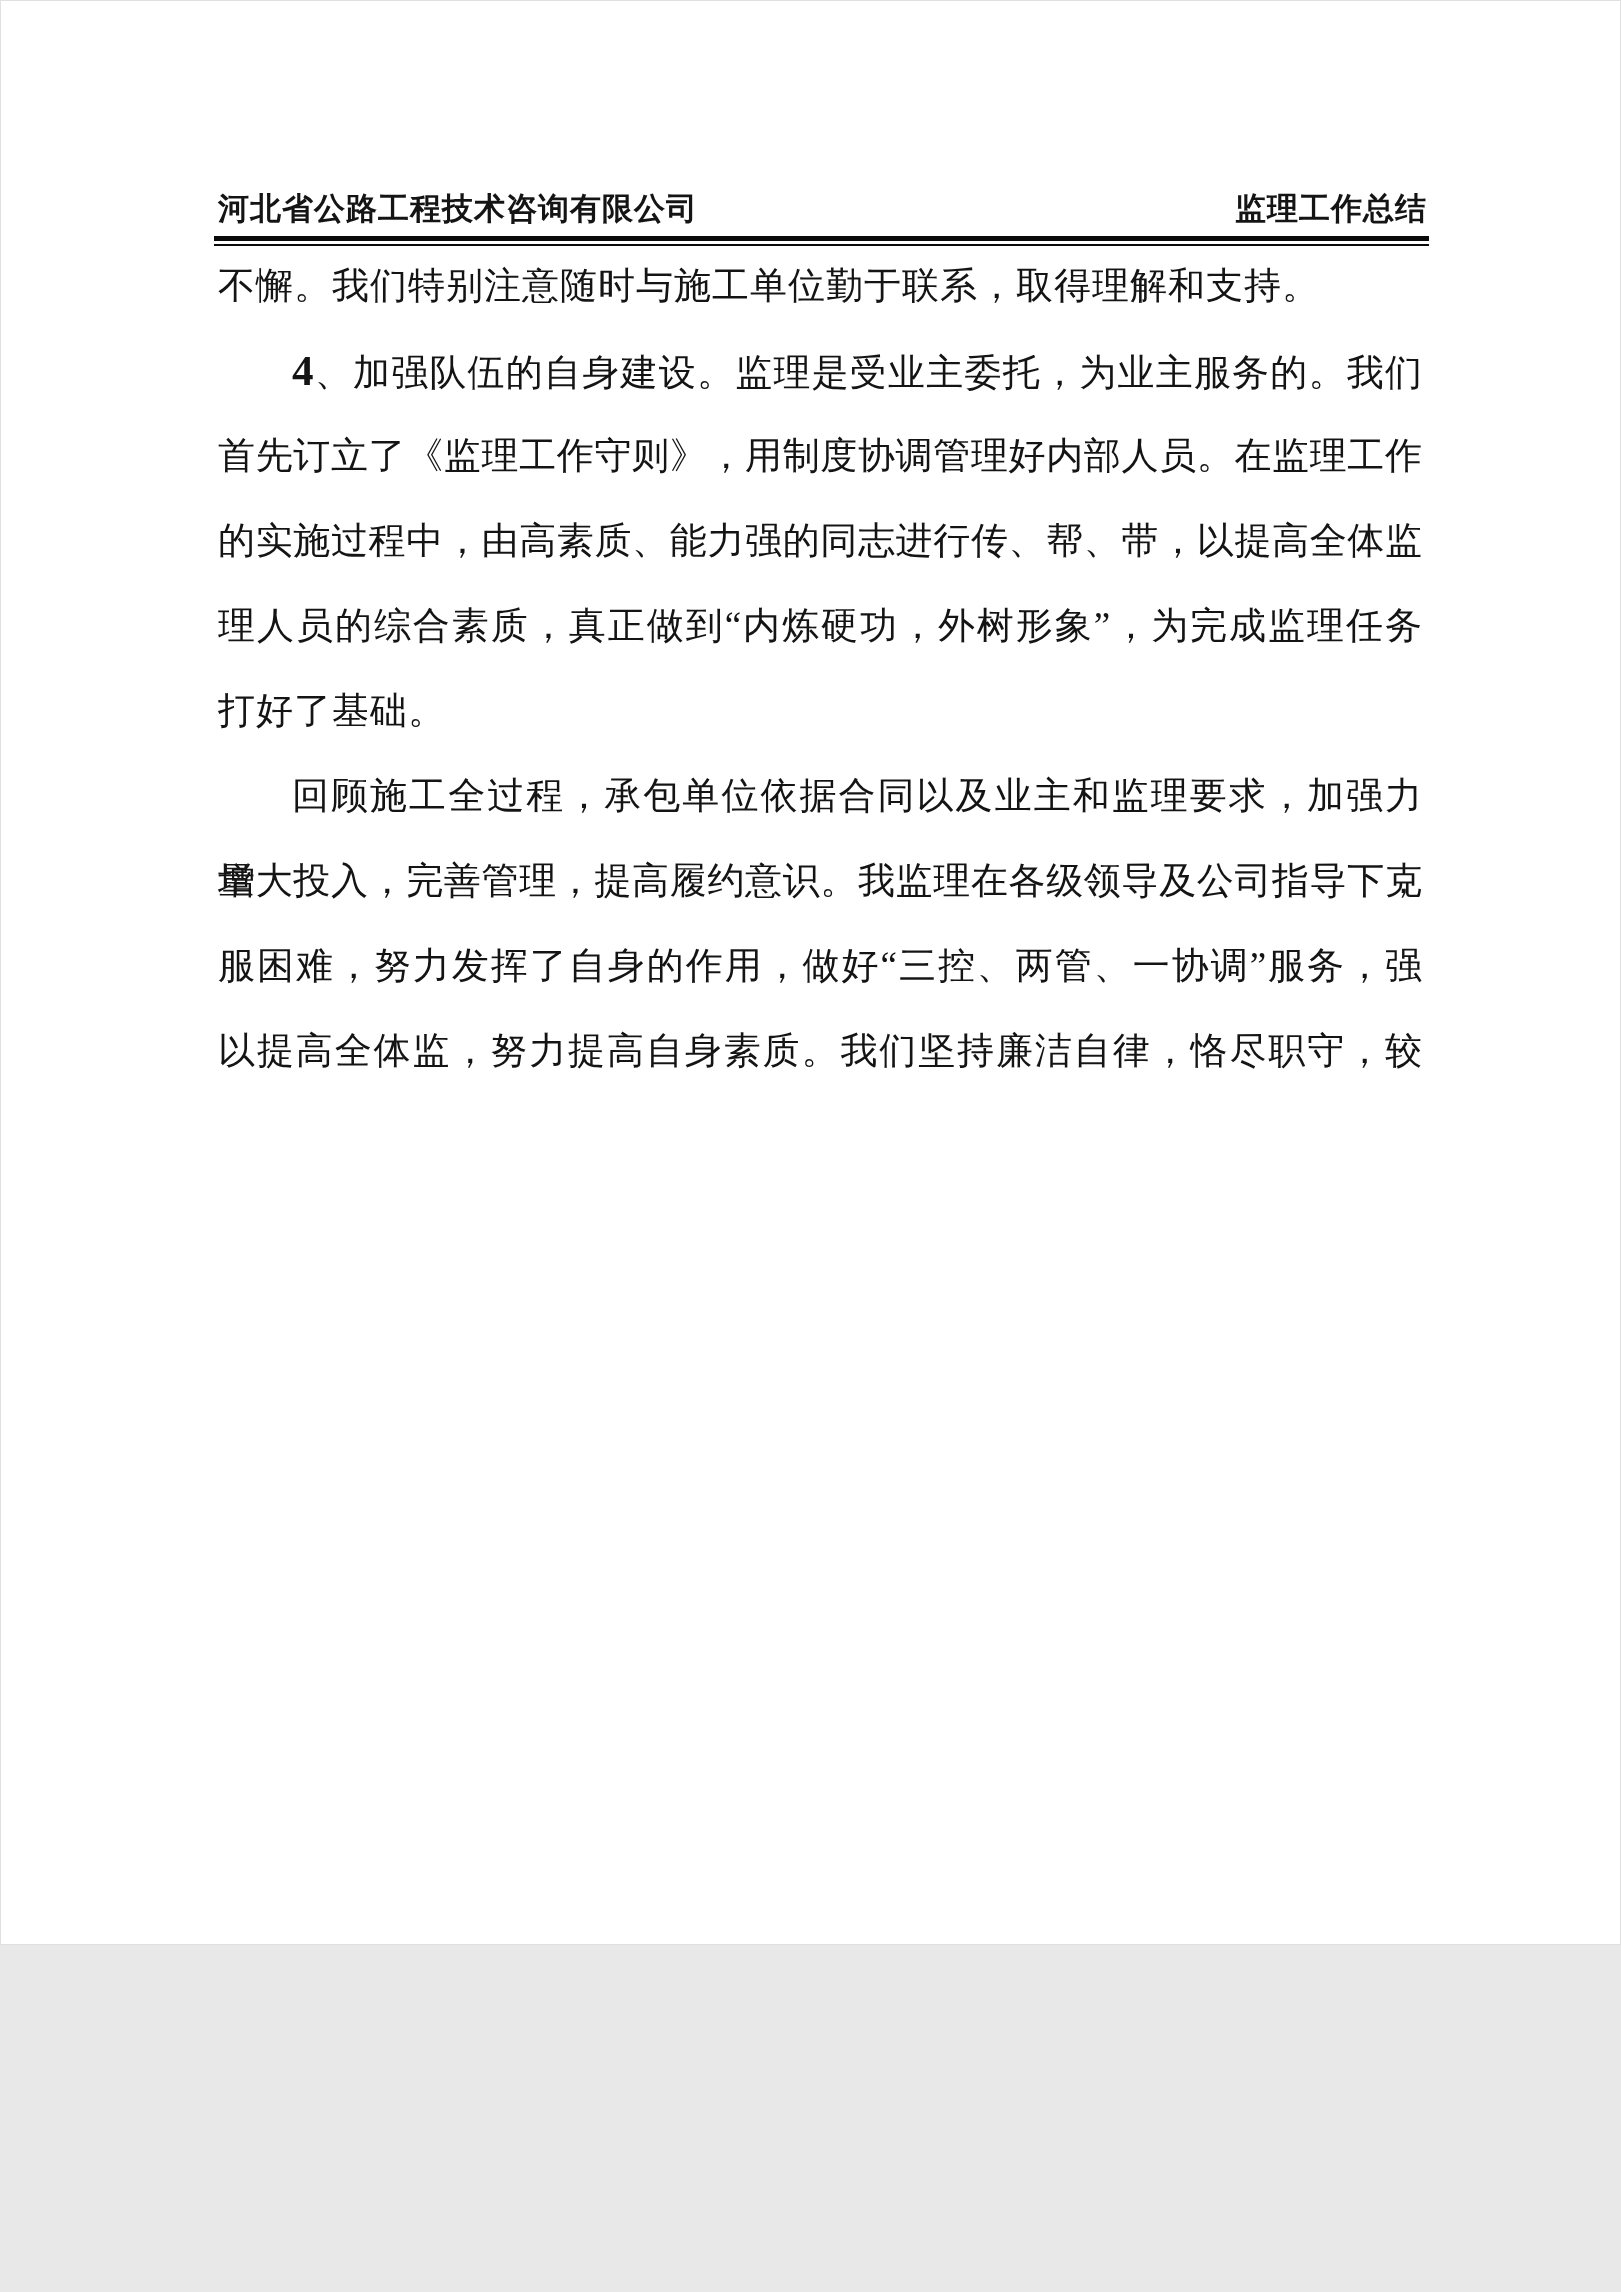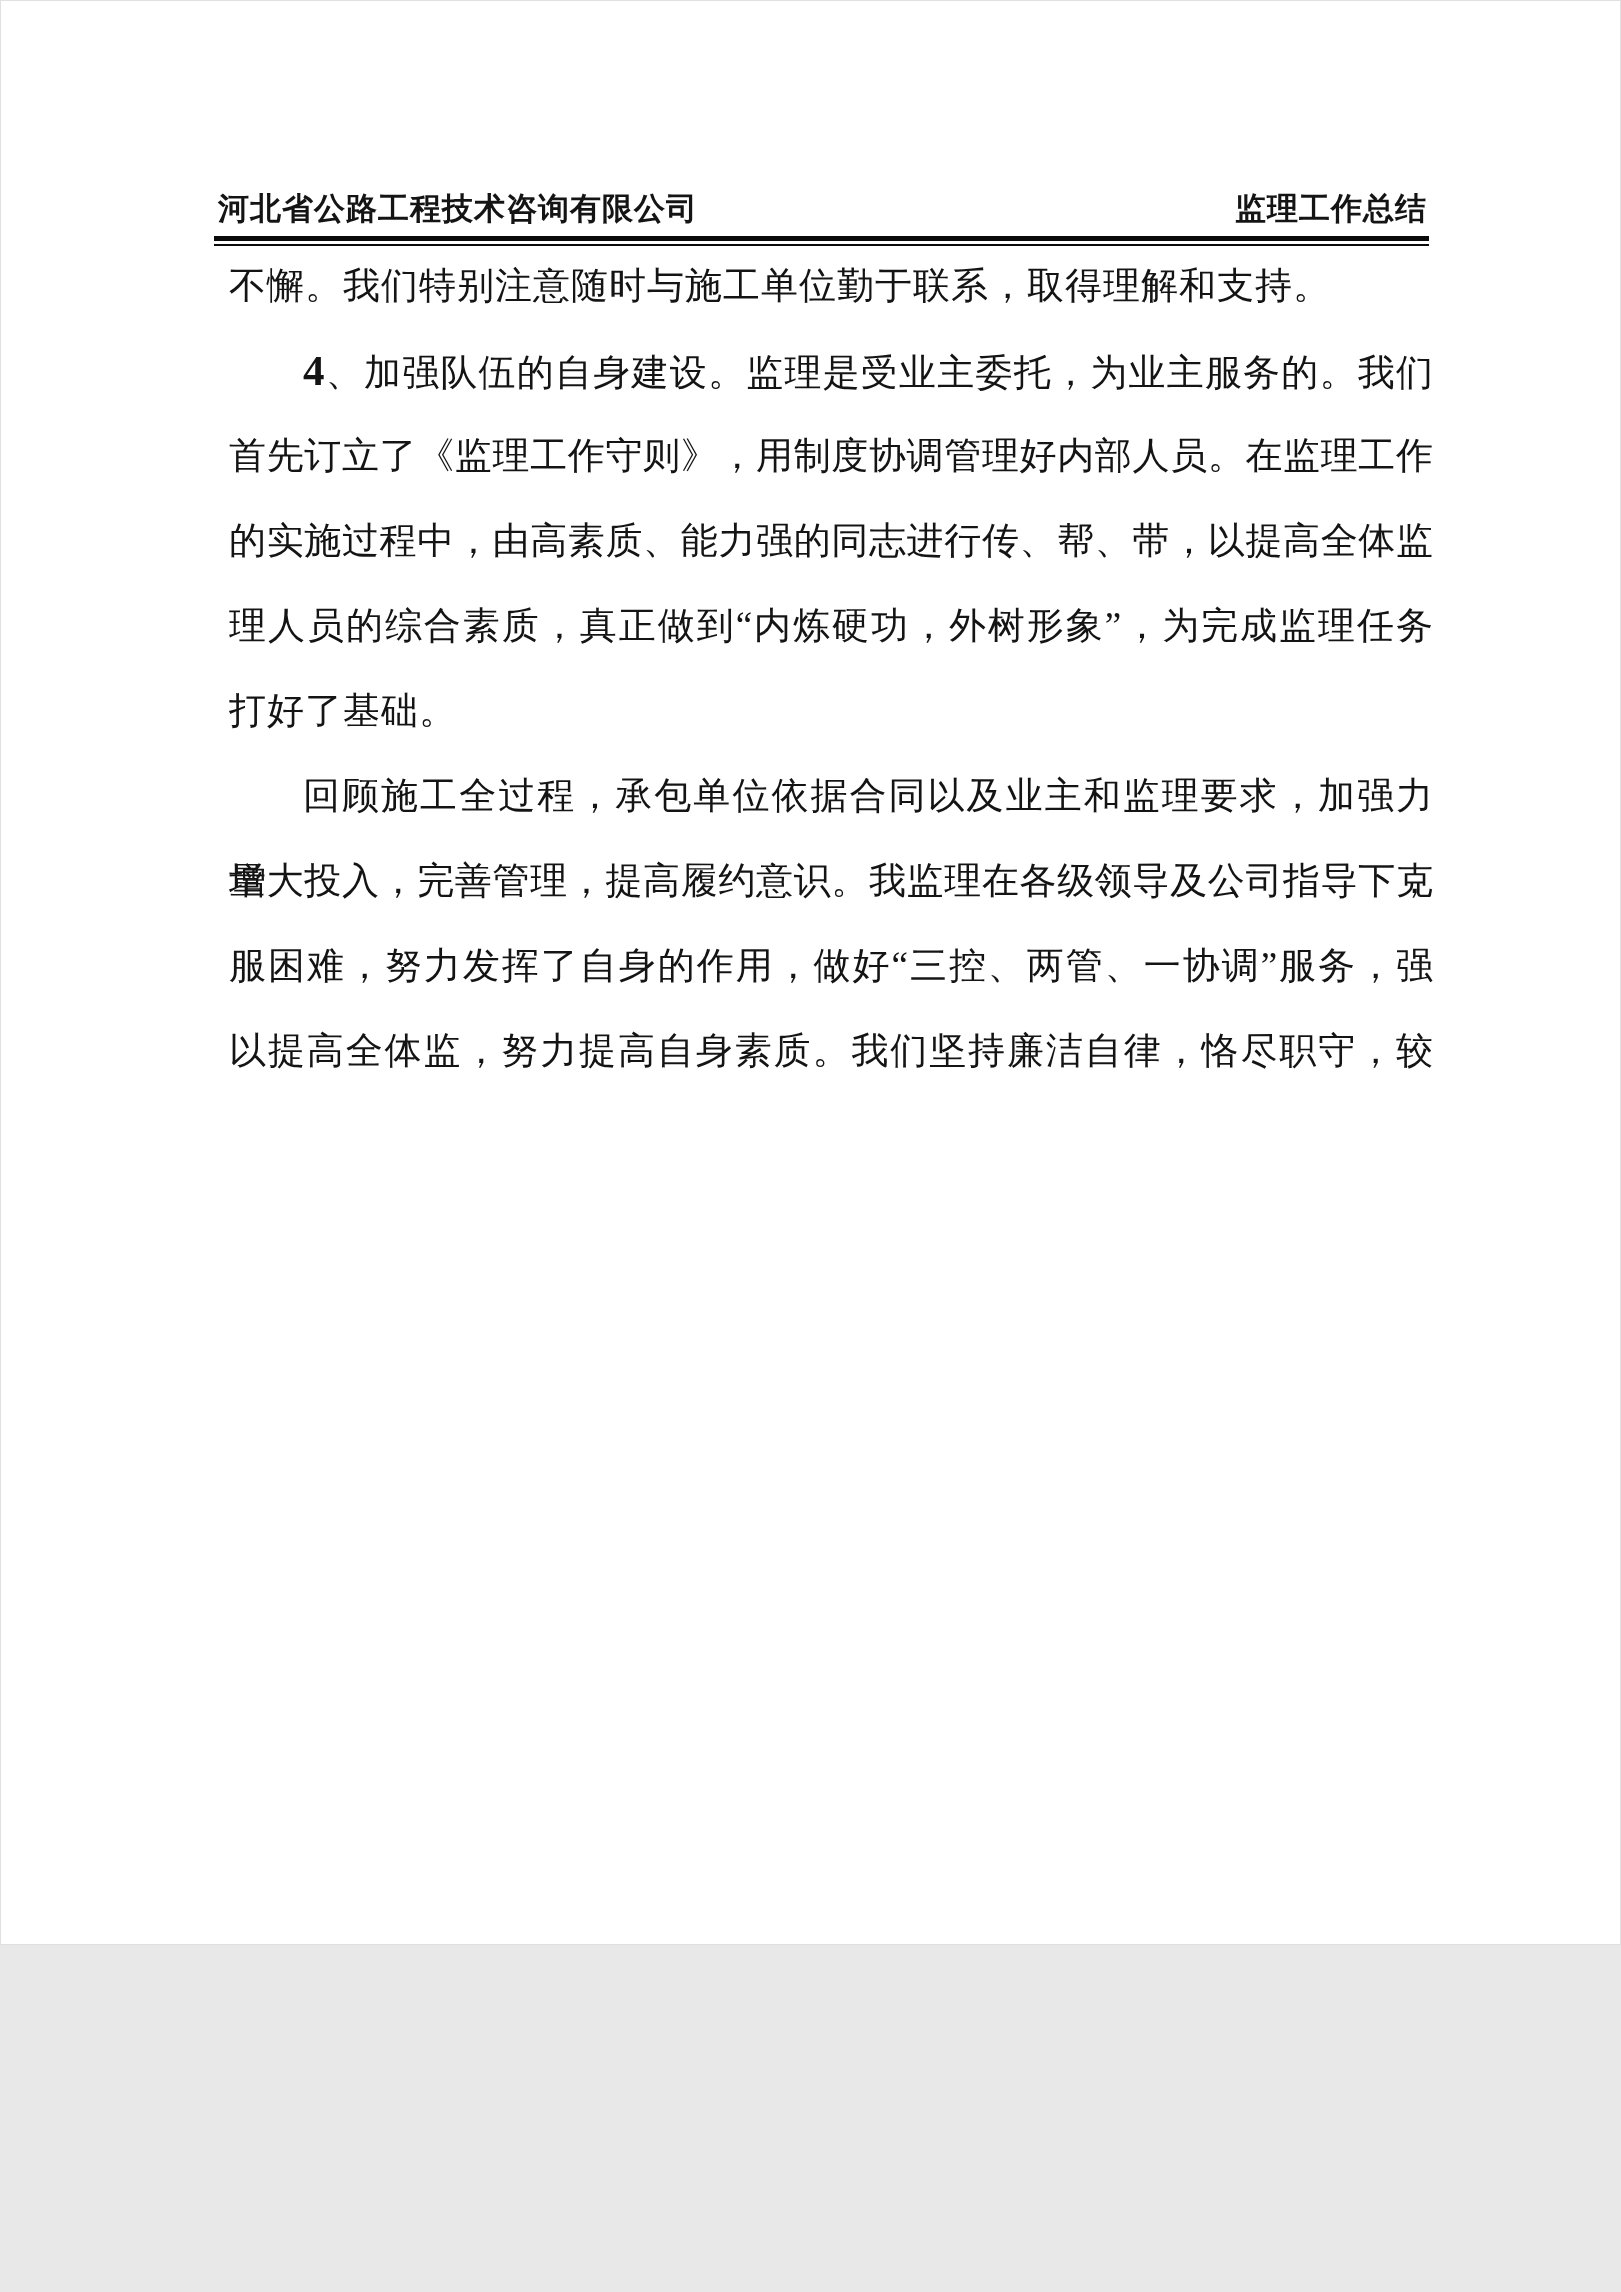--- a/index.html
+++ b/index.html
@@ -35,21 +35,21 @@
     top: 236px;
     width: 1215px;
     height: 2.9px;
     border-top: 5.9px solid #0a0a0a;
     border-bottom: 2.9px solid #0a0a0a;
   }
 
   
   .body-text {
     position: absolute;
-    left: 229px;
+    left: 218px;
     top: 243px;
     width: 1204px;
   }
   .line {
     height: 85px;
     line-height: 85px;
     font-size: 37px;
     letter-spacing: 1px;
     white-space: nowrap;
     text-align: left;

